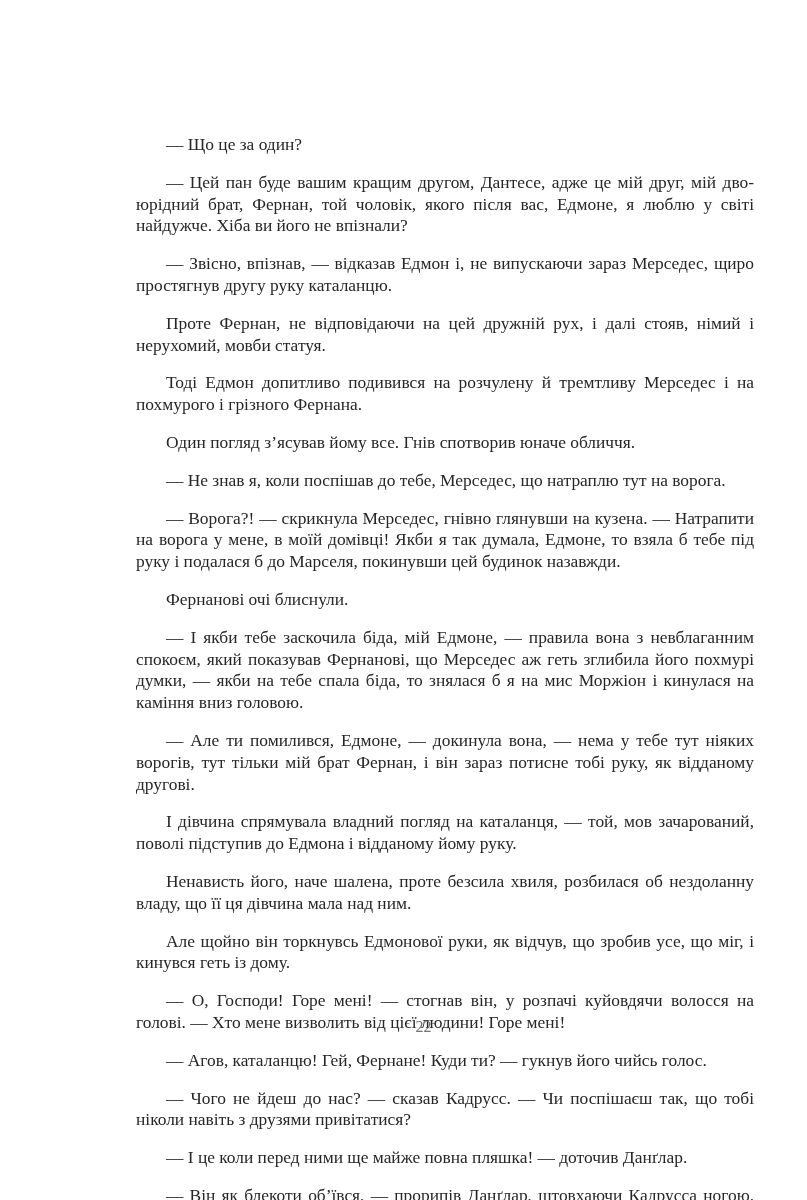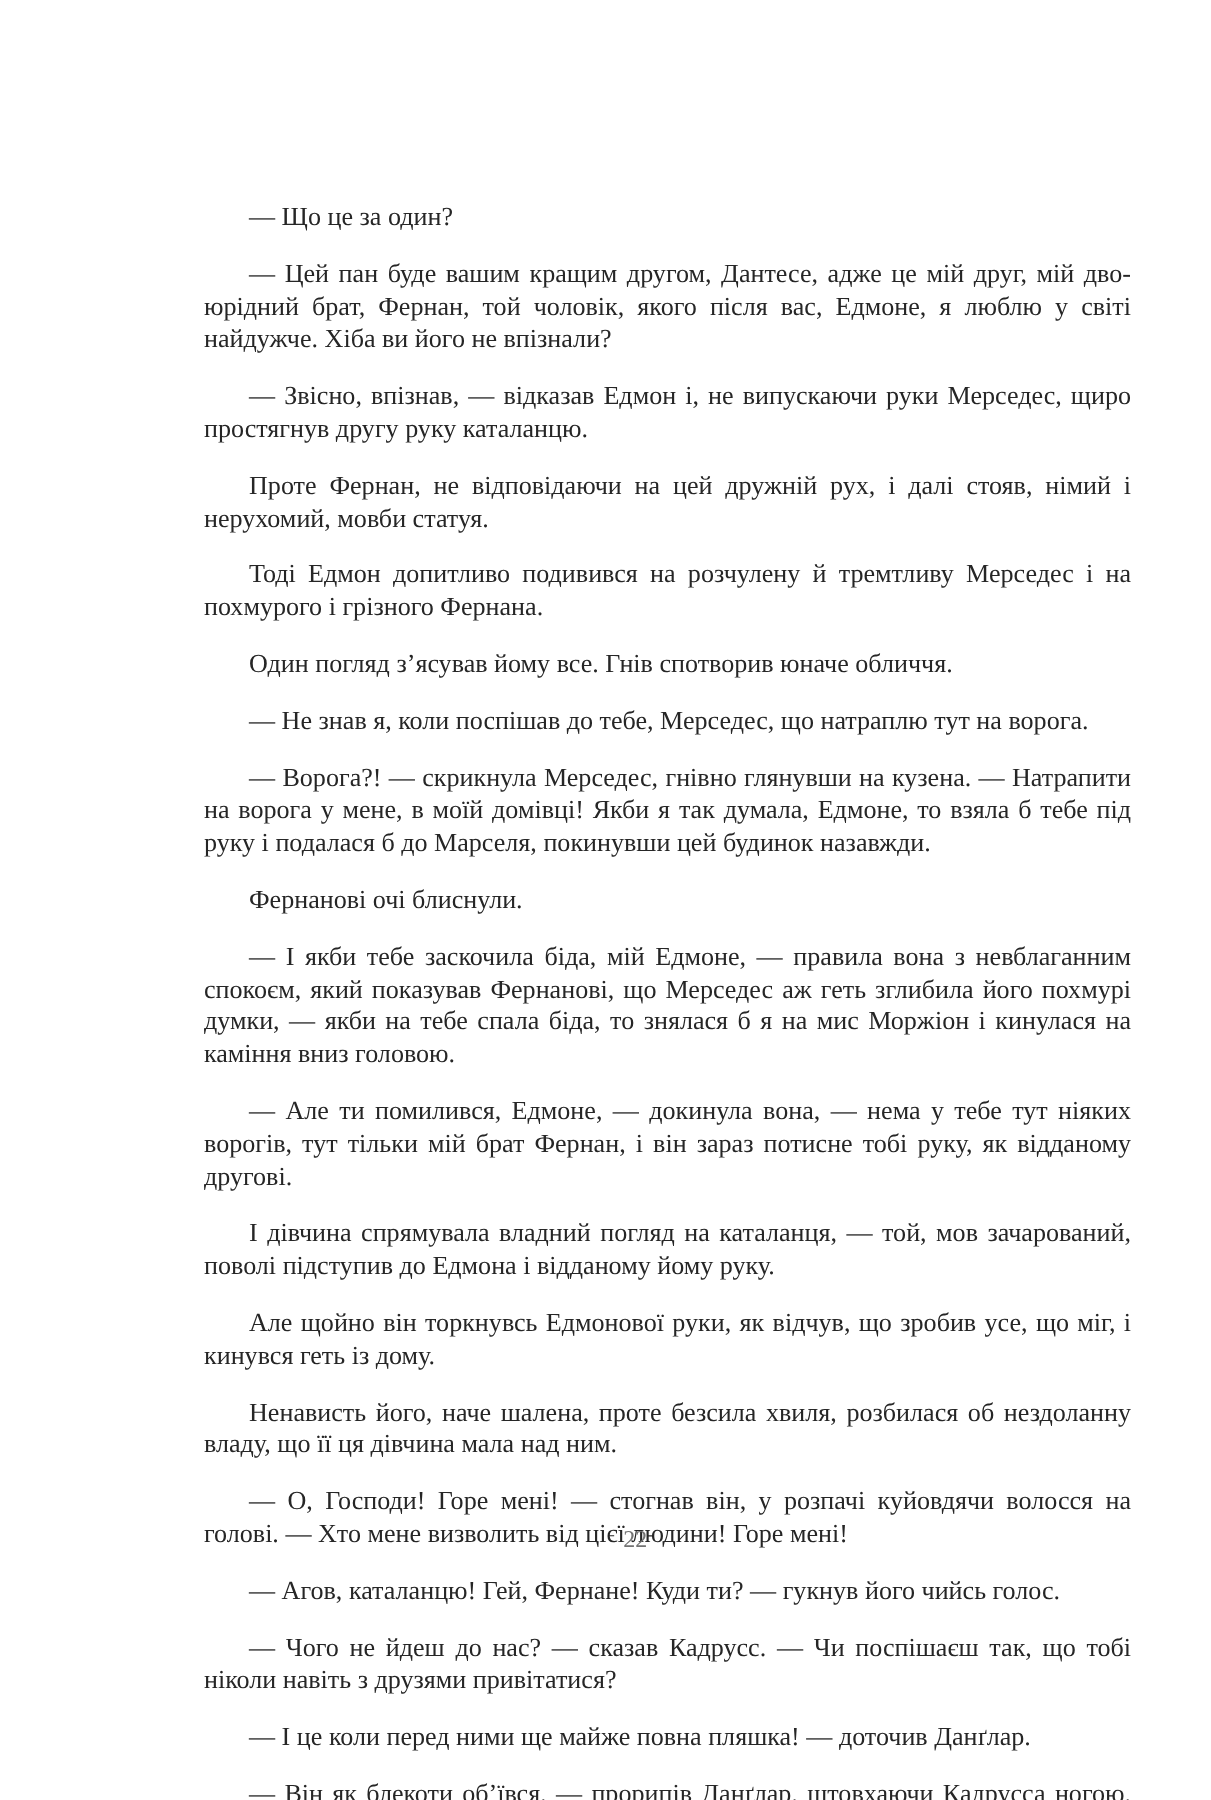--- a/index.html
+++ b/index.html
@@ -30,32 +30,32 @@
     color: #737373;
     padding-left: 40px;
   }
 </style>
 </head>
 <body>
 
 <div class="page">
   <p>— Що це за один?</p>
   <p>— Цей пан буде вашим кращим другом, Дантесе, адже це мій друг, мій дво­юрідний брат, Фернан, той чоловік, якого після вас, Едмоне, я люблю у світі найдужче. Хіба ви його не впізнали?</p>
-  <p>— Звісно, впізнав, — відказав Едмон і, не випускаючи руки Мерседес, щиро простягнув другу руку каталанцю.</p>
+  <p>— Звісно, впізнав, — відказав Едмон і, не випускаючи зараз Мерседес, щиро простягнув другу руку каталанцю.</p>
   <p>Проте Фернан, не відповідаючи на цей дружній рух, і далі стояв, німий і нерухомий, мовби статуя.</p>
   <p>Тоді Едмон допитливо подивився на розчулену й тремтливу Мерседес і на похмурого і грізного Фернана.</p>
   <p>Один погляд з’ясував йому все. Гнів спотворив юначе обличчя.</p>
   <p>— Не знав я, коли поспішав до тебе, Мерседес, що натраплю тут на ворога.</p>
   <p>— Ворога?! — скрикнула Мерседес, гнівно глянувши на кузена. — Натра­пити на ворога у мене, в моїй домівці! Якби я так думала, Едмоне, то взяла б тебе під руку і подалася б до Марселя, покинувши цей будинок назавжди.</p>
   <p>Фернанові очі блиснули.</p>
   <p>— І якби тебе заскочила біда, мій Едмоне, — правила вона з невблаганним спокоєм, який показував Фернанові, що Мерседес аж геть зглибила його похмурі думки, — якби на тебе спала біда, то знялася б я на мис Моржіон і кинулася на каміння вниз головою.</p>
   <p>— Але ти помилився, Едмоне, — докинула вона, — нема у тебе тут ніяких ворогів, тут тільки мій брат Фернан, і він зараз потисне тобі руку, як відданому другові.</p>
   <p>І дівчина спрямувала владний погляд на каталанця, — той, мов зачарова­ний, поволі підступив до Едмона і відданому йому руку.</p>
+  <p>Ненависть його, наче шалена, проте безсила хвиля, розбилася об нездоланну владу, що її ця дівчина мала над ним.</p>
   <p>Але щойно він торкнувсь Едмонової руки, як відчув, що зробив усе, що міг, і кинувся геть із дому.</p>
-  <p>Ненависть його, наче шалена, проте безсила хвиля, розбилася об нездоланну владу, що її ця дівчина мала над ним.</p>
   <p>— О, Господи! Горе мені! — стогнав він, у розпачі куйовдячи волосся на голові. — Хто мене визволить від цієї людини! Горе мені!</p>
   <p>— Агов, каталанцю! Гей, Фернане! Куди ти? — гукнув його чийсь голос.</p>
   <p>— Чого не йдеш до нас? — сказав Кадрусс. — Чи поспішаєш так, що тобі ніколи навіть з друзями привітатися?</p>
   <p>— І це коли перед ними ще майже повна пляшка! — доточив Данґлар.</p>
   <p>— Він як блекоти об’ївся, — прорипів Данґлар, штовхаючи Кадрусса но­гою. — Що, коли ми прогадали, і, всупереч нашим озираючись, Дантес святкує перемогу?</p>
   <p>— Зараз дізнаємося, — відказав Кадрусс і, повернувшись до хлопця, мовив:</p>
 </div>
 
 <div class="page-number">22</div>
 

